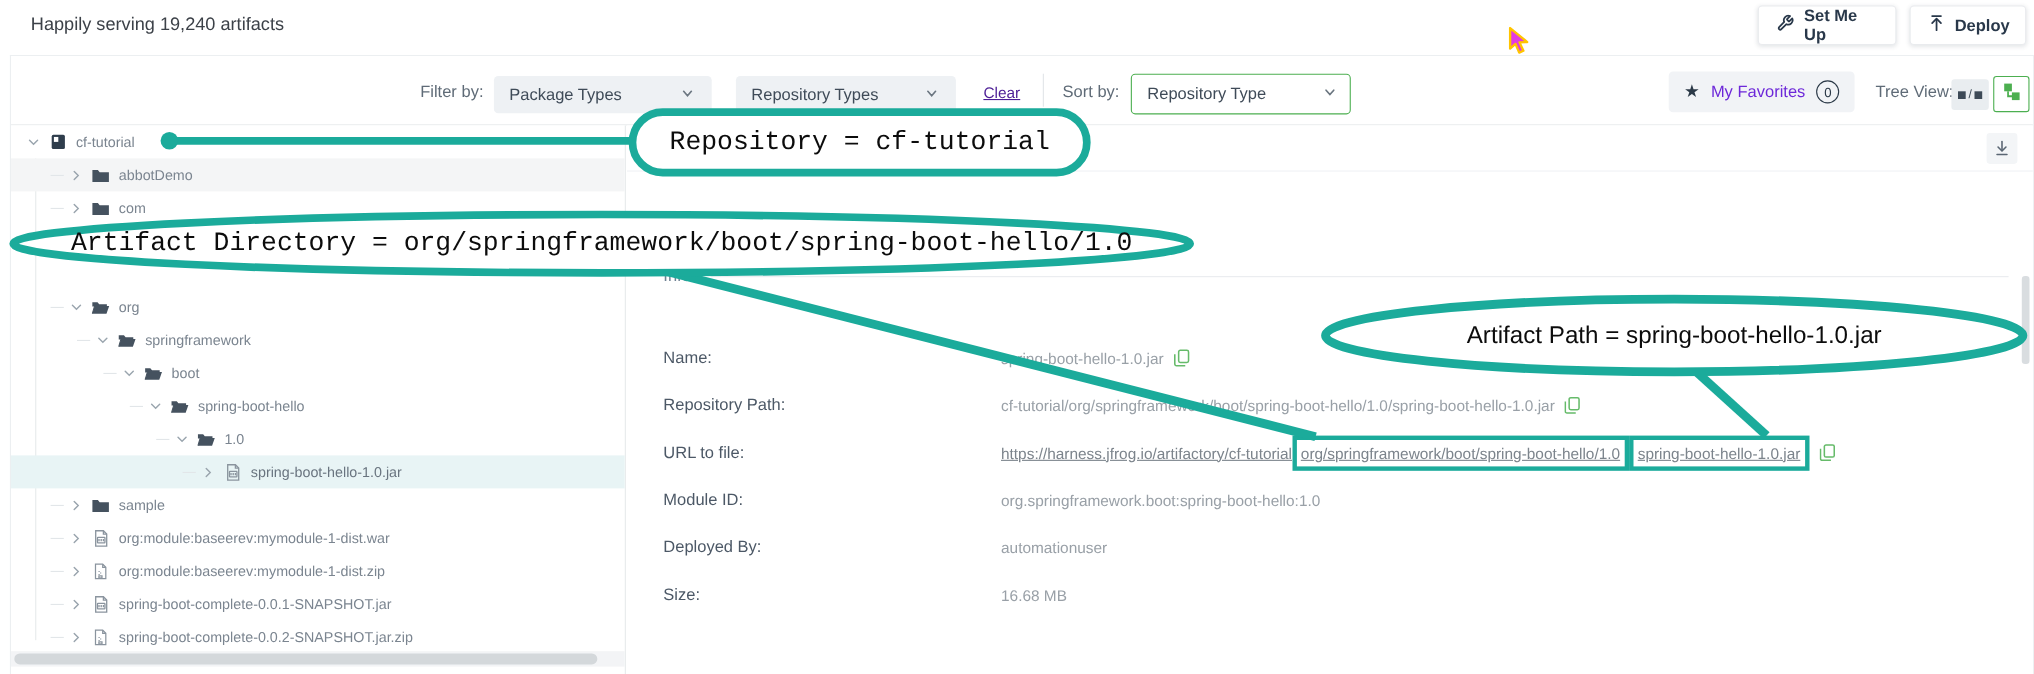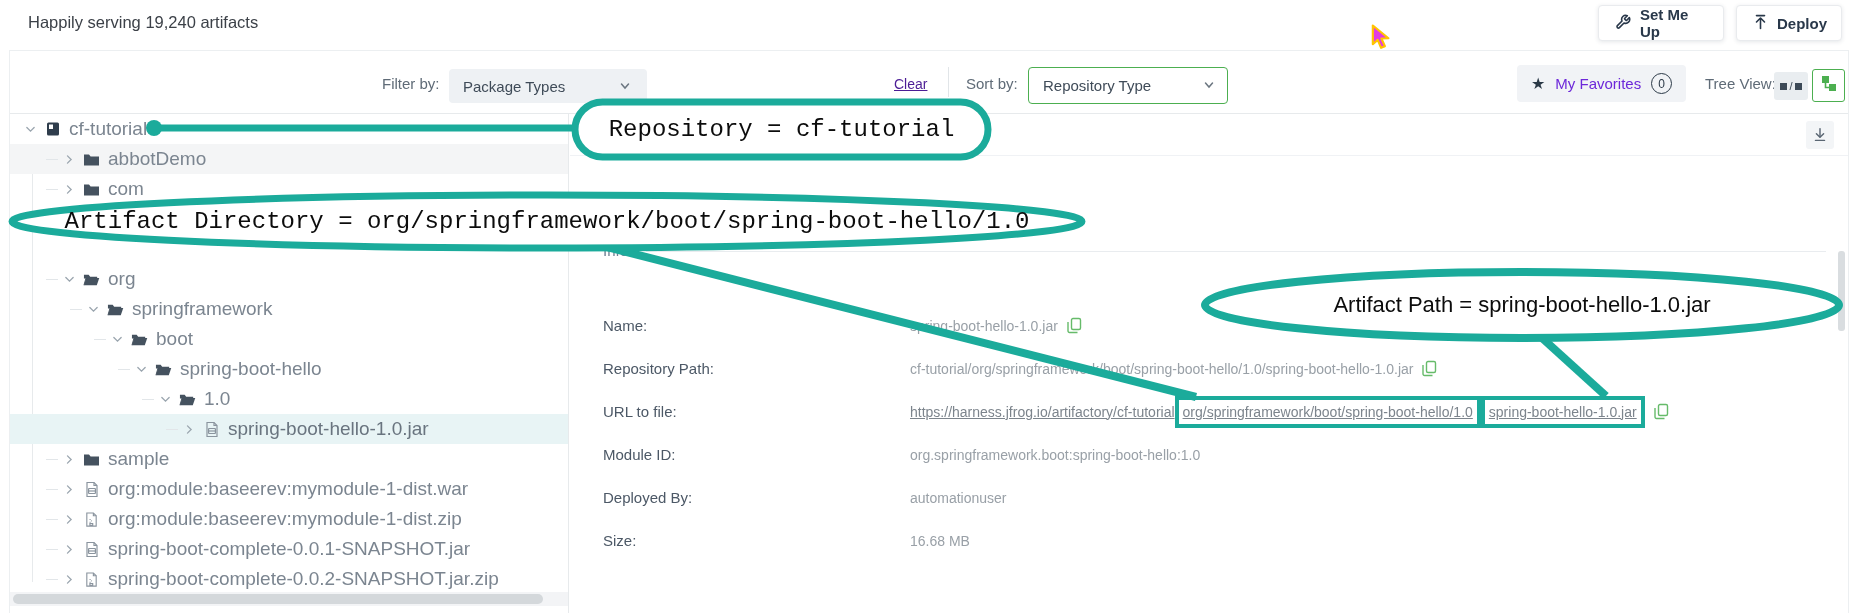--- a/index.html
+++ b/index.html
@@ -53,21 +53,21 @@
     border-radius:3px;display:flex;align-items:center;justify-content:center;gap:1px;cursor:pointer;}
   #flat-view-btn .sq{width:7px;height:7px;background:#3d4a57;display:inline-block;}
   #flat-view-btn .slash{color:#3d4a57;font-size:11px;padding:0 1px;}
   #tree-view-btn{position:absolute;left:1802px;top:18px;width:33px;height:33px;background:#fff;
     border:1.5px solid #4caf50;border-radius:3px;display:flex;align-items:center;justify-content:center;cursor:pointer;}
 
   
   #tree-panel{position:absolute;left:0;top:63px;width:559px;bottom:0;border-right:1px solid #e7eaec;
     overflow:hidden;background:#fff;}
   #tree-vguide{position:absolute;left:22px;top:30px;width:1px;height:438px;background:#e7eaec;}
-  .tree-row{position:relative;height:30px;display:flex;align-items:center;font-size:19px;
+  .tree-row{position:relative;height:30px;display:flex;align-items:center;font-size:13px;
     color:#7b8590;cursor:pointer;white-space:nowrap;}
   .tree-row.hover{background:#f4f5f6;}
   .tree-row.selected{background:#e8f4f5;color:#69747f;}
   .tree-row .connector{width:12px;height:1px;background:#e2e6e9;margin-right:3px;flex:0 0 auto;}
   .tree-row .expander{width:16px;height:16px;margin-right:6px;flex:0 0 auto;display:flex;
     align-items:center;justify-content:center;}
   .tree-row .node-icon{width:17px;height:17px;margin-right:8px;flex:0 0 auto;display:flex;
     align-items:center;justify-content:center;}
   #tree-hscroll{position:absolute;left:0;bottom:7px;width:558px;height:14px;background:#f3f4f6;}
   #tree-hscroll .thumb{position:absolute;left:3px;top:2px;width:530px;height:10px;background:#d4d8db;border-radius:5px;}
@@ -125,20 +125,26 @@
 <div id="main-card">
 
   <div id="toolbar">
     <span class="tb-label" id="filter-by-label">Filter by:</span>
     <div class="tb-select" id="package-types-select">
       <span>Package Types</span>
       <span><svg width="12" height="12" viewBox="0 0 12 12" fill="none" stroke="#6b7680" stroke-width="1.5" stroke-linecap="round">
             <polyline points="2.5,4 6,8 9.5,4"></polyline>
           </svg></span>
     </div>
+    <div class="tb-select" id="repository-types-select">
+      <span>Repository Types</span>
+      <span><svg width="12" height="12" viewBox="0 0 12 12" fill="none" stroke="#6b7680" stroke-width="1.5" stroke-linecap="round">
+            <polyline points="2.5,4 6,8 9.5,4"></polyline>
+          </svg></span>
+    </div>
     <span id="clear-link">Clear</span>
     <div class="tb-divider"></div>
     <span class="tb-label" id="sort-by-label">Sort by:</span>
     <div id="sort-select">
       <span>Repository Type</span>
       <span><svg width="12" height="12" viewBox="0 0 12 12" fill="none" stroke="#6b7680" stroke-width="1.5" stroke-linecap="round">
             <polyline points="2.5,4 6,8 9.5,4"></polyline>
           </svg></span>
     </div>
     <div id="favorites-chip">

